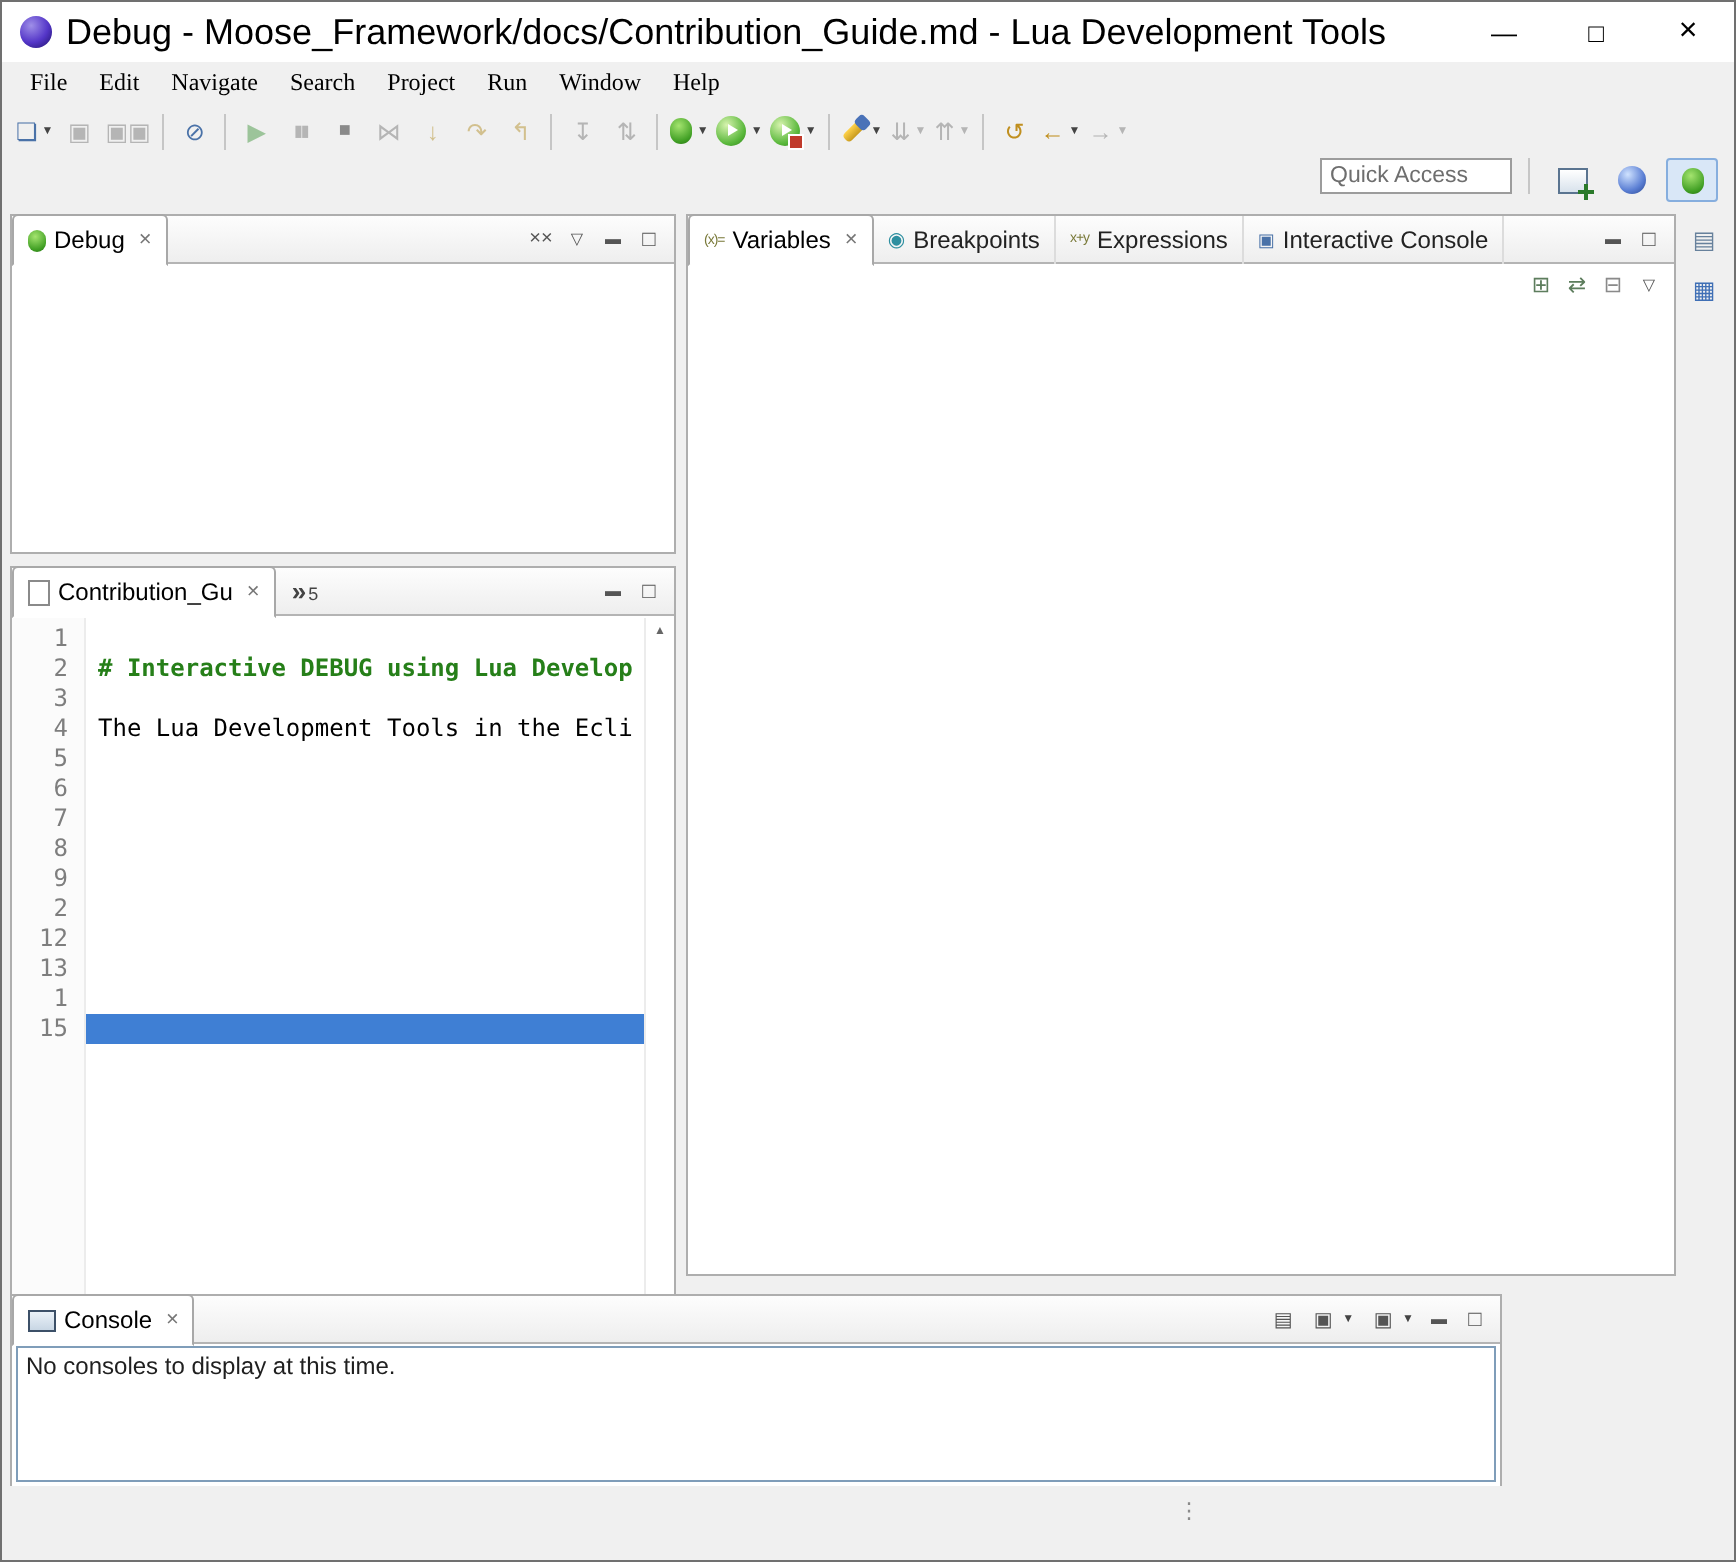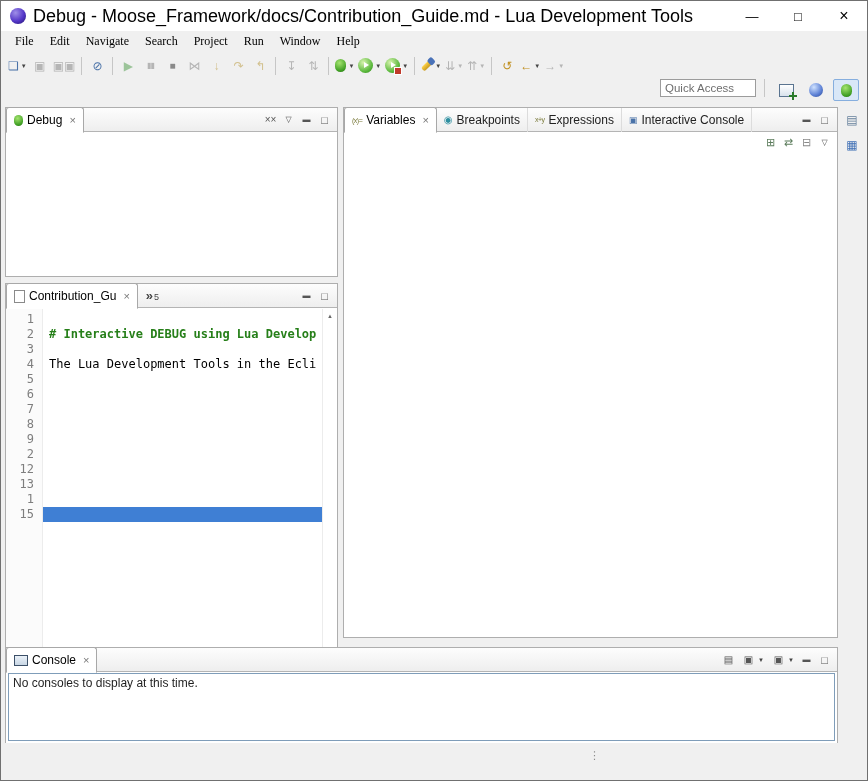--- a/index.html
+++ b/index.html
@@ -57,21 +57,21 @@
       font-size:11.5px;padding:0 4px;color:#333;box-sizing:border-box;}
   .qa::placeholder{color:#6e6e6e;}
   .pbtn{width:26px;height:22px;display:inline-flex;align-items:center;justify-content:center;border:1px solid transparent;}
   .pbtn.active{background:#d9e7f7;border:1px solid #86aede;border-radius:2px;}
 
   
   .panel{position:absolute;background:#fff;border:1px solid #aeaeae;box-sizing:border-box;}
   #debug-panel{left:4px;top:106px;width:333px;height:170px;}
   #editor-panel{left:4px;top:282px;width:333px;height:452px;}
   #right-panel{left:342px;top:106px;width:495px;height:531px;}
-  #console-panel{left:4px;top:646px;width:833px;height:97px;}
+  #console-panel{left:4px;top:646px;width:746px;height:97px;}
 
   .tabbar{height:24px;display:flex;align-items:center;background:linear-gradient(#fdfdfd,#eeeeee);
           border-bottom:1px solid #b4b4b4;box-sizing:border-box;}
   .tab{height:24px;display:flex;align-items:center;gap:4px;padding:12px 7px;box-sizing:border-box;white-space:nowrap;}
   .tab.sel{background:#fff;border:1px solid #a8a8a8;border-bottom:1px solid #fff;border-radius:3px 3px 0 0;
            margin-bottom:-1px;height:25px;}
   .tab.plain{color:#222;border-right:1px solid #dcdcdc;}
   .tab .x{font-size:11px;color:#777;margin-left:3px;}
   .tabacts{margin-left:auto;display:flex;align-items:center;gap:3px;padding:0 5px;}
   .ti{font-size:10px;color:#555;display:inline-flex;align-items:center;justify-content:center;min-width:15px;height:16px;}

